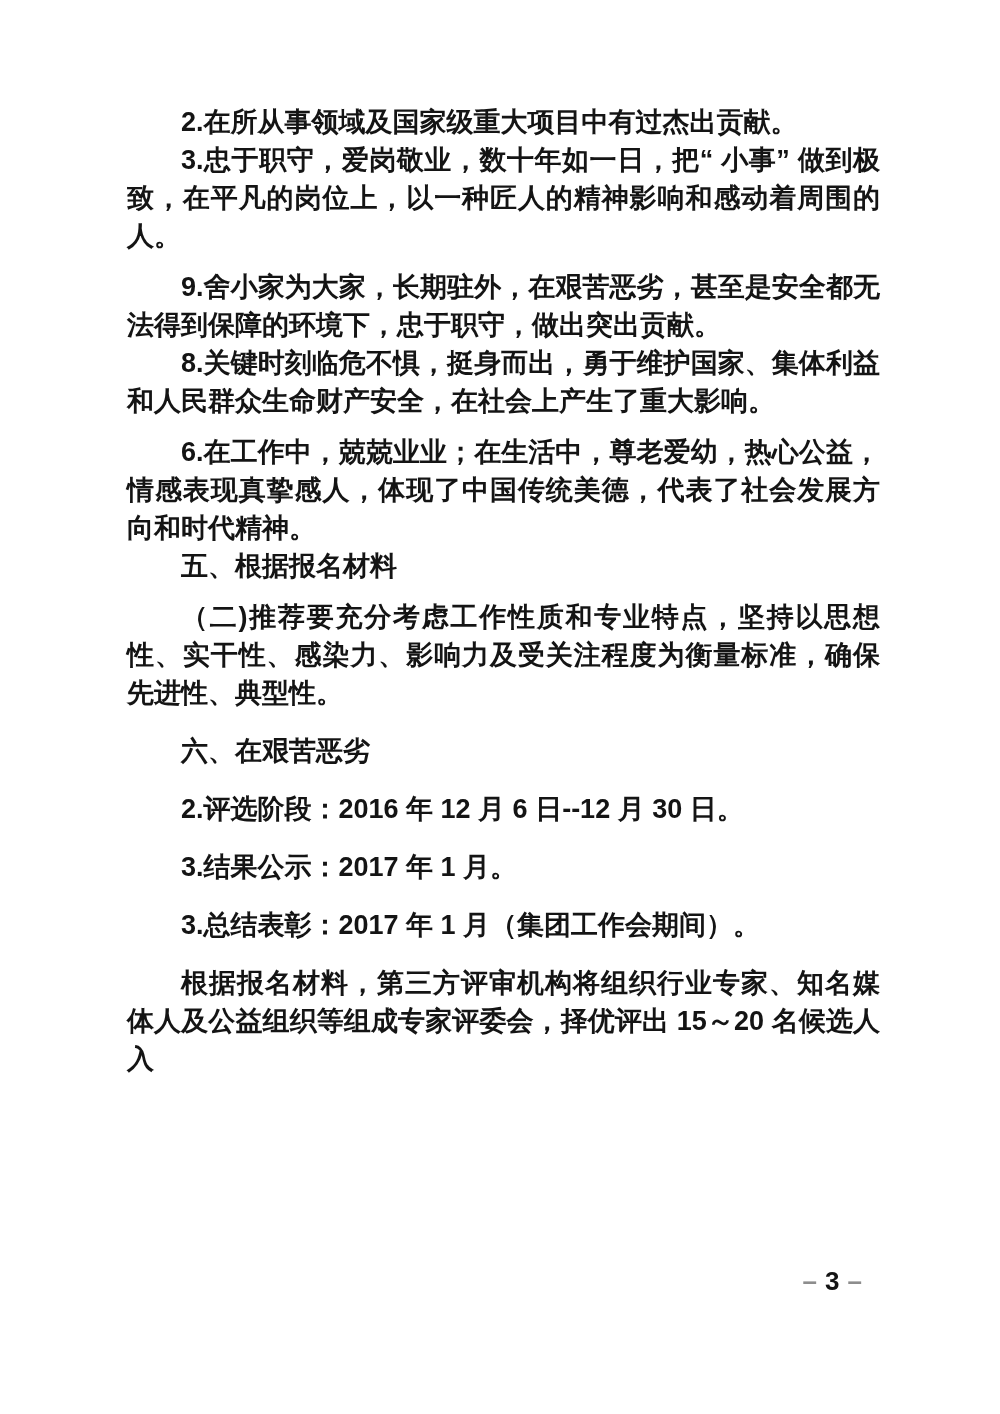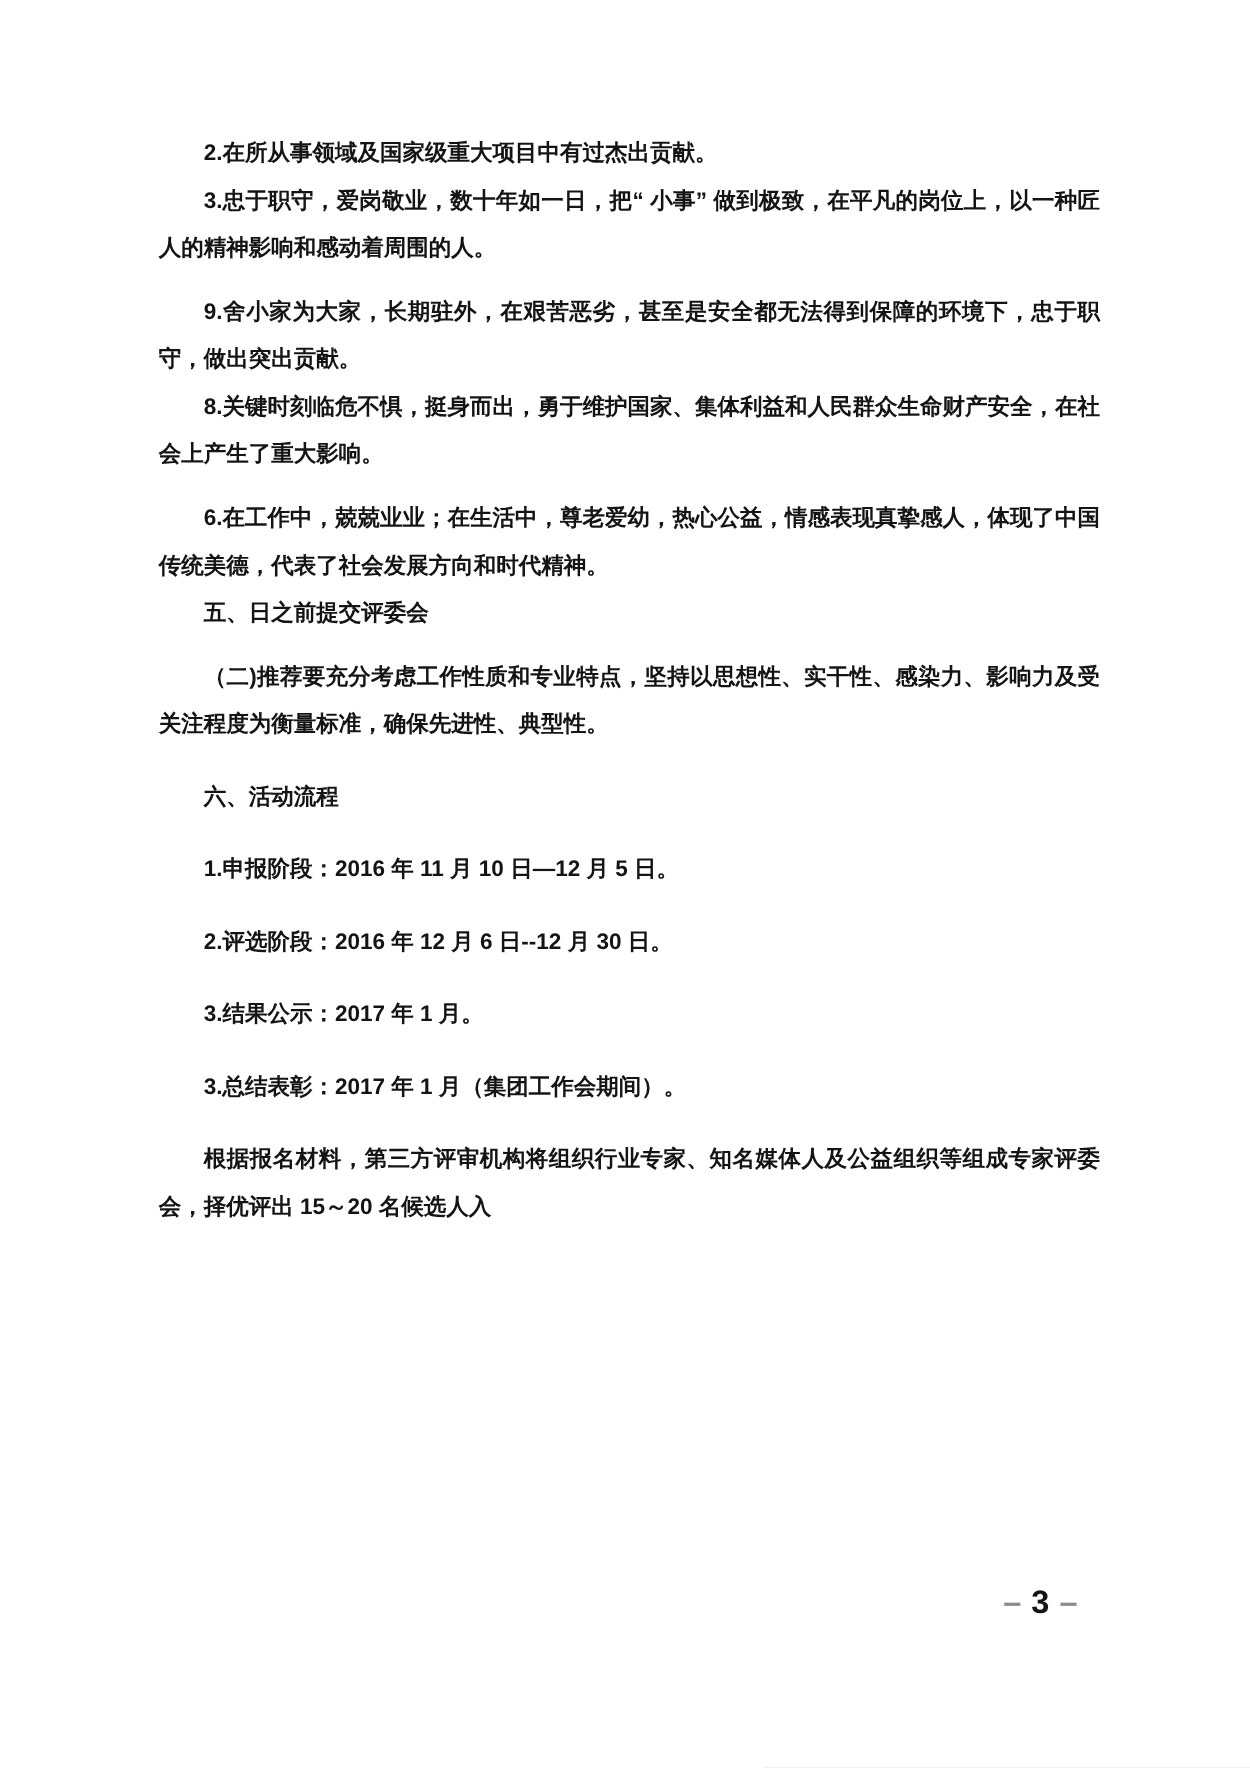--- a/index.html
+++ b/index.html
@@ -15,21 +15,21 @@
     background: #ffffff;
     font-family: "Liberation Sans", "DejaVu Sans", sans-serif;
     color: #141414;
     overflow: hidden;
   }
   .content {
     position: absolute;
     left: 127px;
     top: 103px;
     width: 753px;
-    font-size: 18px;
+    font-size: 27px;
     line-height: 38px;
     font-weight: 600;
     text-align: justify;
   }
   .content p {
     margin: 0;
     text-indent: 2em;
   }
   
   .sp-s { margin-top: 13px !important; }
@@ -53,24 +53,23 @@
 </head>
 <body>
 
 <div class="page">
   <div class="content">
     <p>2.在所从事领域及国家级重大项目中有过杰出贡献。</p>
     <p>3.忠于职守，爱岗敬业，数十年如一日，把“ 小事” 做到极致，在平凡的岗位上，以一种匠人的精神影响和感动着周围的人。</p>
     <p class="sp-s">9.舍小家为大家，长期驻外，在艰苦恶劣，甚至是安全都无法得到保障的环境下，忠于职守，做出突出贡献。</p>
     <p>8.关键时刻临危不惧，挺身而出，勇于维护国家、集体利益和人民群众生命财产安全，在社会上产生了重大影响。</p>
     <p class="sp-s">6.在工作中，兢兢业业；在生活中，尊老爱幼，热心公益，情感表现真挚感人，体现了中国传统美德，代表了社会发展方向和时代精神。</p>
-    <p>五、日之前提交评委会</p>
+    <p>五、根据报名材料</p>
     <p class="sp-s">（二)推荐要充分考虑工作性质和专业特点，坚持以思想性、实干性、感染力、影响力及受关注程度为衡量标准，确保先进性、典型性。</p>
-    <p class="sp-m">六、活动流程</p>
-    <p class="sp-m">1.申报阶段：2016 年 11 月 10 日—12 月 5 日。</p>
+    <p class="sp-m">六、在艰苦恶劣</p>
     <p class="sp-m">2.评选阶段：2016 年 12 月 6 日--12 月 30 日。</p>
     <p class="sp-m">3.结果公示：2017 年 1 月。</p>
     <p class="sp-m">3.总结表彰：2017 年 1 月（集团工作会期间）。</p>
     <p class="sp-m">根据报名材料，第三方评审机构将组织行业专家、知名媒体人及公益组织等组成专家评委会，择优评出 15～20 名候选人入</p>
   </div>
 
   <div class="page-footer">
     <span class="dash">–</span><span>3</span><span class="dash">–</span>
   </div>
 </div>

